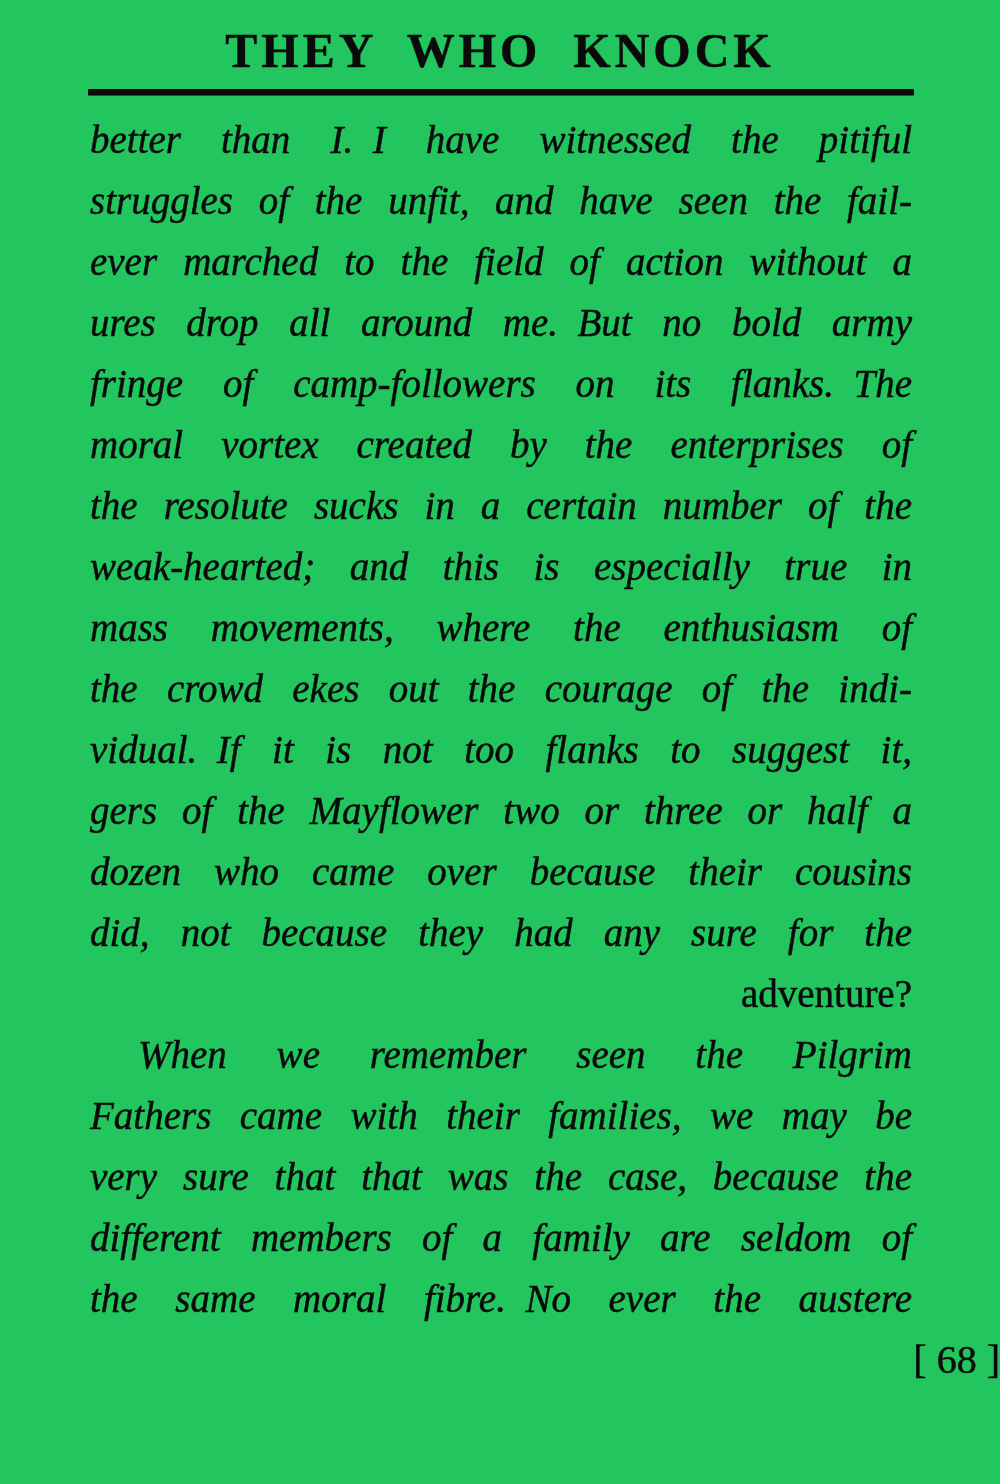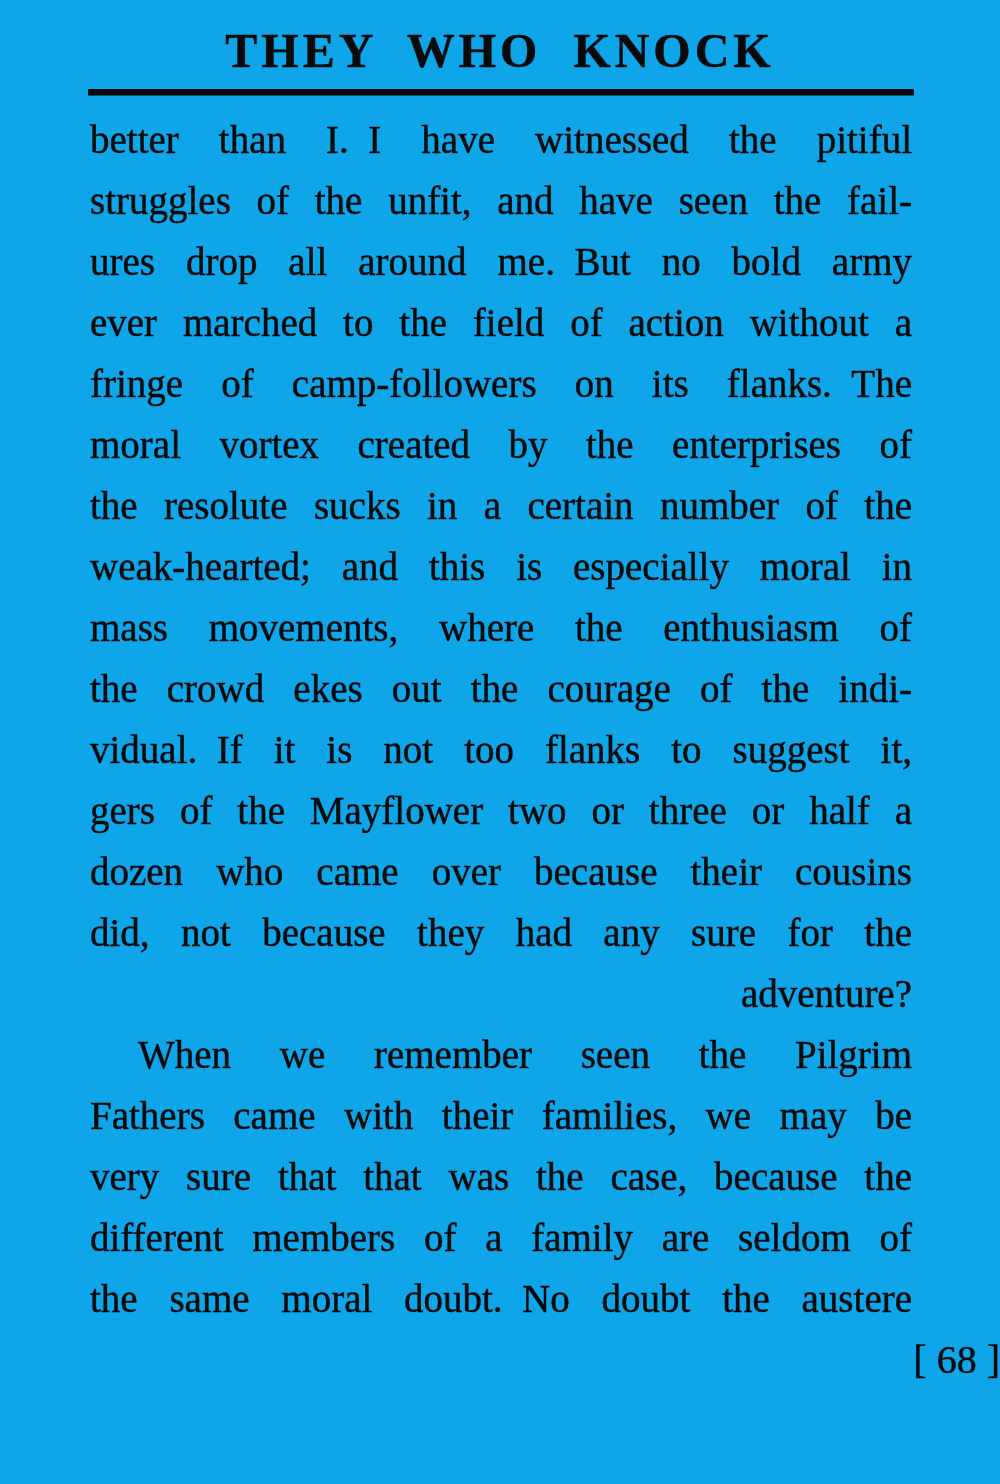--- a/index.html
+++ b/index.html
@@ -5,21 +5,21 @@
   html, body {
     margin: 0;
     padding: 0;
     background: #e8e8e8;
   }
   .page {
     position: relative;
     width: 1000px;
     height: 1484px;
     margin: 0 auto;
-    background: #0ea5e9;
+    background: #22c55e;
     color: #0a0a0a;
     font-family: "Liberation Serif", "DejaVu Serif", serif;
     overflow: hidden;
   }
   .header {
     padding-top: 26px;
     text-align: center;
   }
   .title {
     font-size: 48px;
@@ -43,20 +43,21 @@
     font-size: 39px;
     line-height: 61px;
     -webkit-text-stroke: 0.45px #0a0a0a;
   }
   .line {
     white-space: normal;
   }
   .line.j {
     text-align: justify;
     text-align-last: justify;
+    font-style: italic;
   }
   .line.left {
     text-align: right;
   }
   .line.indent {
     text-indent: 48px;
   }
   .footer {
     margin-top: 0px;
     text-align: right;
@@ -71,37 +72,37 @@
 <div class="page">
 
   <div class="header">
     <div class="title">THEY WHO KNOCK</div>
     <div class="rule"></div>
   </div>
 
   <div class="body-text">
     <div class="line j">better than I. I have witnessed the pitiful</div>
     <div class="line j">struggles of the unfit, and have seen the fail-</div>
+    <div class="line j">ever marched to the field of action without a</div>
     <div class="line j">ures drop all around me. But no bold army</div>
-    <div class="line j">ever marched to the field of action without a</div>
     <div class="line j">fringe of camp-followers on its flanks. The</div>
     <div class="line j">moral vortex created by the enterprises of</div>
     <div class="line j">the resolute sucks in a certain number of the</div>
-    <div class="line j">weak-hearted; and this is especially moral in</div>
+    <div class="line j">weak-hearted; and this is especially true in</div>
     <div class="line j">mass movements, where the enthusiasm of</div>
     <div class="line j">the crowd ekes out the courage of the indi-</div>
     <div class="line j">vidual. If it is not too flanks to suggest it,</div>
     <div class="line j">gers of the Mayflower two or three or half a</div>
     <div class="line j">dozen who came over because their cousins</div>
     <div class="line j">did, not because they had any sure for the</div>
     <div class="line left">adventure?</div>
     <div class="line j indent">When we remember seen the Pilgrim</div>
     <div class="line j">Fathers came with their families, we may be</div>
     <div class="line j">very sure that that was the case, because the</div>
     <div class="line j">different members of a family are seldom of</div>
-    <div class="line j">the same moral doubt. No doubt the austere</div>
+    <div class="line j">the same moral fibre. No ever the austere</div>
   </div>
 
   <div class="footer">
     <span>[ 68 ]</span>
   </div>
 
 </div>
 
 </body></html>

